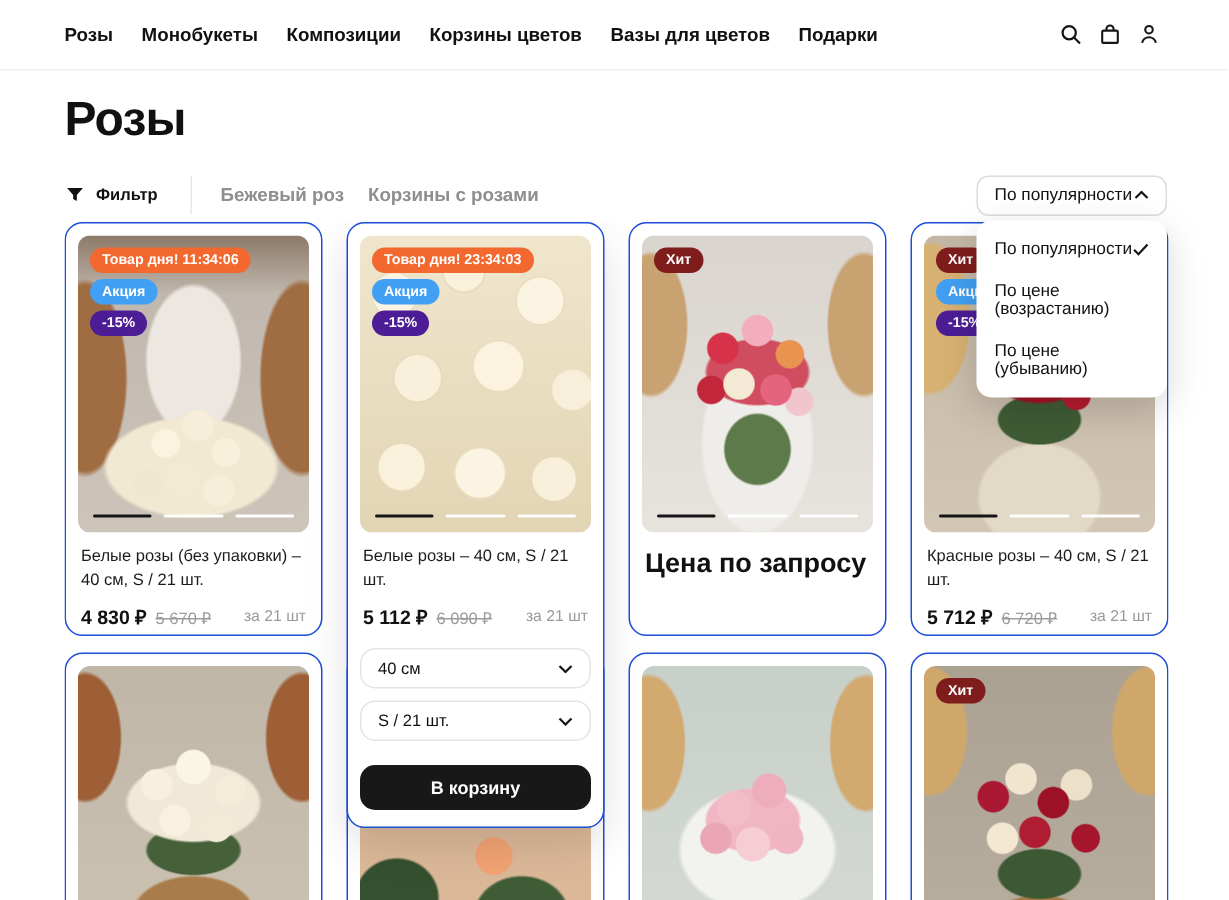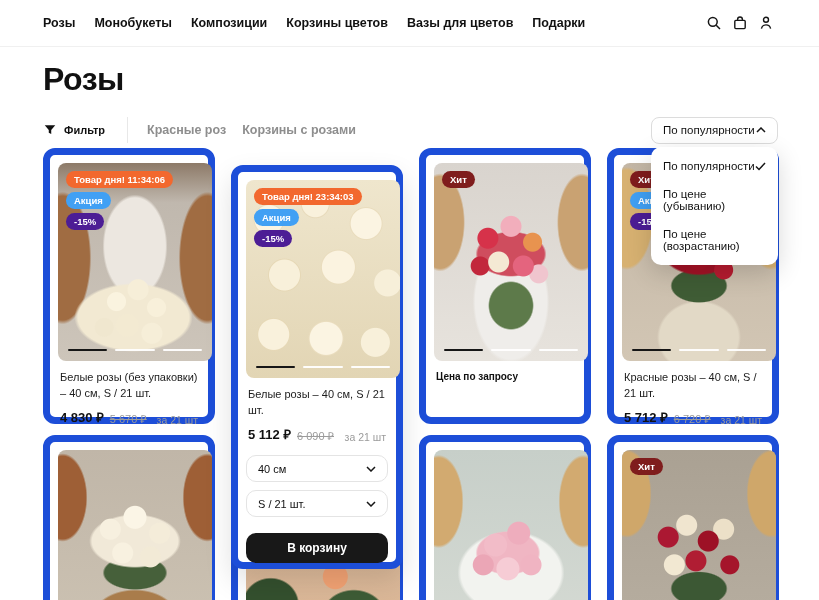--- a/index.html
+++ b/index.html
@@ -28,44 +28,44 @@
   .sortbtn { margin-left:auto; width:127px; height:27px; display:flex; align-items:center; justify-content:space-between; padding:0 11px; border:1px solid #dcdcdc; border-radius:8px; background:#fff; font-family:inherit; font-size:11.5px; color:#111; cursor:pointer; }
   .sortbtn svg { width:10px; height:6px; }
 
   
   .sortmenu { position:absolute; right:41px; top:147px; width:127px; background:#fff; border-radius:10px; box-shadow:0 8px 26px rgba(0,0,0,.16); padding:5px 0; z-index:60; }
   .sortmenu .mi { display:flex; align-items:center; justify-content:space-between; padding:8px 12px; font-size:11.5px; color:#111; cursor:pointer; }
   .sortmenu .mi svg { width:11px; height:9px; flex:none; }
 
   
   .products { position:absolute; left:43px; top:148px; width:736px; height:452px; overflow:hidden; }
-  .card { position:absolute; width:172px; background:#fff; border:7px solid #1d4ed8; border-radius:12px; padding:8px; display:flex; flex-direction:column; }
-  .c0{left:0;top:0;height:276px} .c1{left:188px;top:17px;height:404px;z-index:10;box-shadow:0 12px 28px rgba(0,0,0,.12)}
+  .card { position:absolute; width:172px; background:#fff; border:1px solid #1d4ed8; border-radius:12px; padding:8px; display:flex; flex-direction:column; }
+  .c0{left:0;top:0;height:276px} .c1{left:188px;top:0;height:404px;z-index:10;box-shadow:0 12px 28px rgba(0,0,0,.12)}
   .c2{left:376px;top:0;height:276px} .c3{left:564px;top:0;height:276px}
   .c4{left:0;top:287px;height:276px} .c5{left:188px;top:287px;height:276px;z-index:1}
   .c6{left:376px;top:287px;height:276px} .c7{left:564px;top:287px;height:276px}
 
   .imgwrap { position:relative; width:154px; height:198px; border-radius:8px; overflow:hidden; flex:none; cursor:pointer; }
   .img { width:100%; height:100%; }
   .badges { position:absolute; left:8px; top:8px; display:flex; flex-direction:column; align-items:flex-start; gap:4px; }
   .badge { font-size:9.5px; font-weight:700; color:#fff; padding:3px 8px; border-radius:9px; white-space:nowrap; }
   .b-deal { background:#f2682e; }
   .b-sale { background:#41a0f4; }
   .b-disc { background:#4c1d95; }
   .b-hit  { background:#7f1d1d; }
   .dots { position:absolute; left:10px; right:10px; bottom:10px; display:flex; gap:8px; }
   .dots span { flex:1; height:2px; border-radius:2px; background:rgba(255,255,255,.95); cursor:pointer; }
   .dots .active { background:#161616; }
 
   .ptitle { margin:9px 2px 0; font-size:11px; line-height:1.42; color:#1c1c1c; min-height:31px; cursor:pointer; }
-  .pricerow { margin:7px 2px 0; display:flex; align-items:flex-end; gap:6px; }
+  .pricerow { margin:7px 2px 0; display:flex; align-items:center; gap:6px; }
   .price { font-size:13px; font-weight:800; color:#111; }
   .old { font-size:11px; color:#9b9b9b; text-decoration:line-through; }
   .unit { margin-left:auto; font-size:10.5px; color:#9b9b9b; }
-  .request { margin:10px 2px 0; font-size:10px; font-weight:700; color:#111; }
+  .request { margin:10px 2px 0; font-size:18px; font-weight:700; color:#111; }
 
   .opts { margin-top:12px; }
   .opt { display:flex; align-items:center; justify-content:space-between; border:1px solid #e4e4e4; border-radius:10px; height:27px; padding:0 11px; font-size:11px; color:#111; margin-bottom:8px; cursor:pointer; background:#fff; width:100%; font-family:inherit; }
   .opt svg { width:10px; height:6px; }
   .cartbtn { margin-top:8px; width:100%; height:30px; border:none; border-radius:10px; background:#181818; color:#fff; font-family:inherit; font-size:12px; font-weight:700; cursor:pointer; }
 
   
   .img-1{background:
     radial-gradient(circle at 38% 70%, #faf3df 0 9px, transparent 10px),
     radial-gradient(circle at 52% 64%, #f6eed8 0 10px, transparent 11px),
@@ -202,43 +202,43 @@
 
   <div class="filterbar">
     <button class="filterbtn">
       <svg viewBox="0 0 16 16">
           <path d="M2 2.6h12L9.4 8v4.6L6.6 11V8z" fill="#111"></path>
         </svg>
       <span>Фильтр</span>
     </button>
     <span class="vdivider"></span>
     <div class="flinks">
-      <a>Красные роз</a>
+      <a>Бежевый роз</a>
       <a>Корзины с розами</a>
     </div>
     <button class="sortbtn">
       <span>По популярности</span>
       <svg viewBox="0 0 10 6" fill="none" stroke="#161616" stroke-width="1.5">
           <polyline points="1,5 5,1 9,5"></polyline>
         </svg>
     </button>
   </div>
 
   <div class="sortmenu">
     <div class="mi">
       <span>По популярности</span>
       <svg viewBox="0 0 11 9" fill="none" stroke="#161616" stroke-width="1.5">
           <polyline points="1,4.5 4,7.5 10,1"></polyline>
         </svg>
     </div>
     <div class="mi">
+      <span>По цене (возрастанию)</span>
+    </div>
+    <div class="mi">
       <span>По цене (убыванию)</span>
-    </div>
-    <div class="mi">
-      <span>По цене (возрастанию)</span>
     </div>
   </div>
 
   <div class="products">
 
     <article class="card c0">
       <div class="imgwrap">
         <div class="img img-1"></div>
         <div class="badges">
           <span class="badge b-deal">Товар дня! 11:34:06</span>

